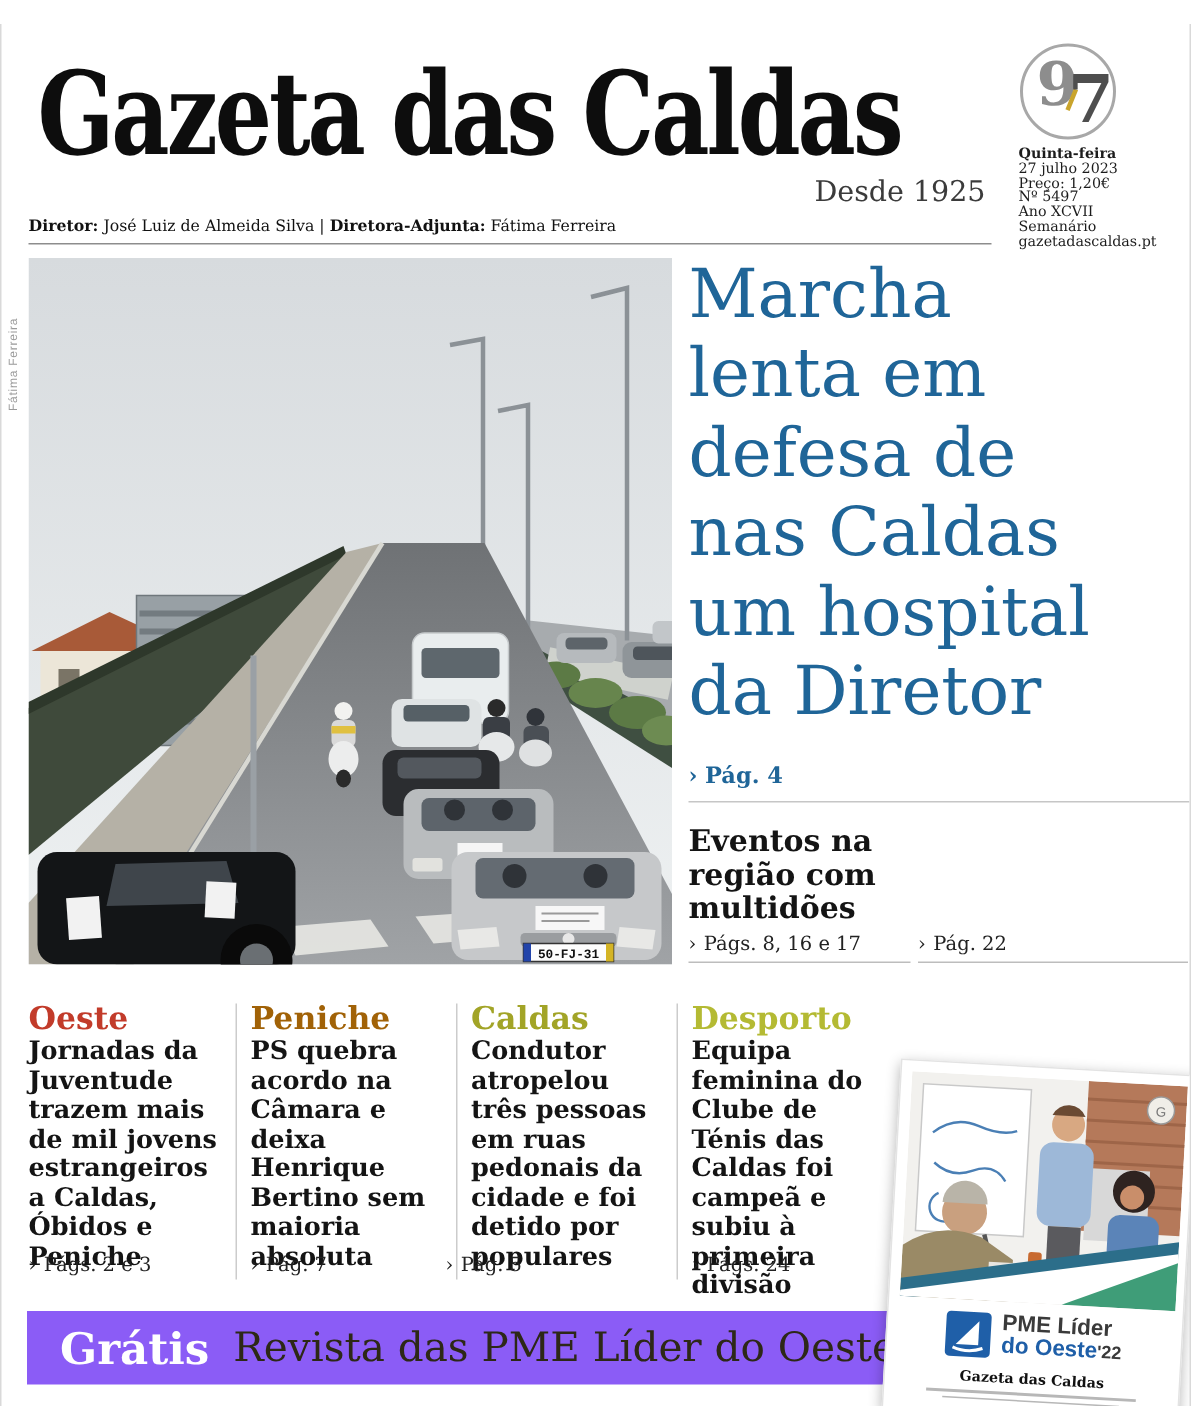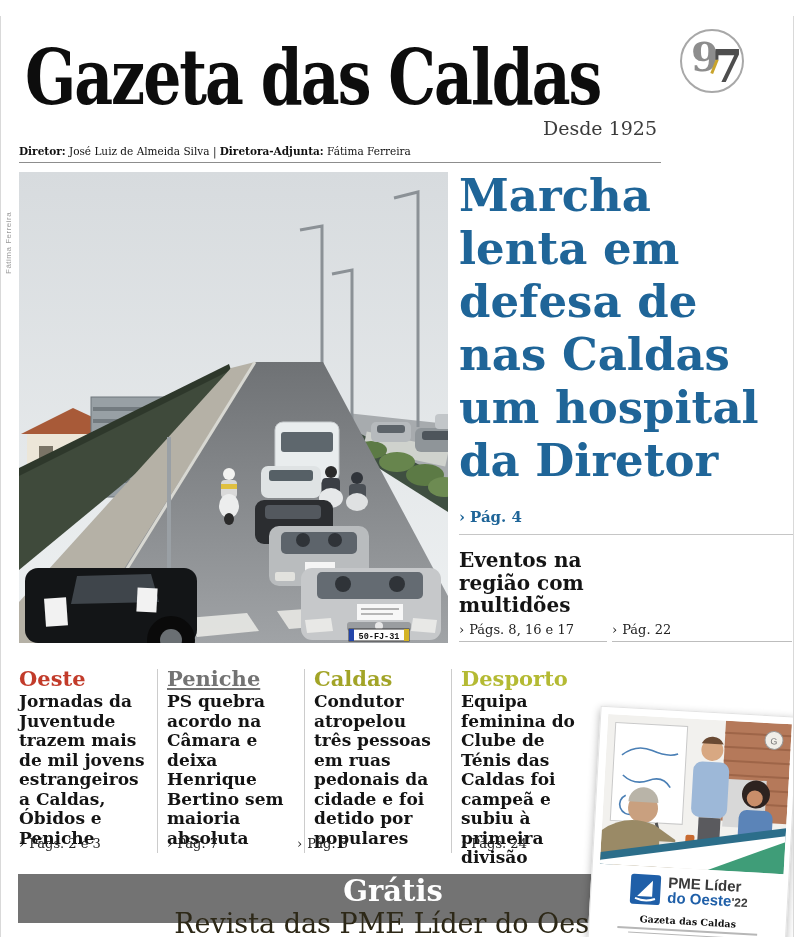--- a/index.html
+++ b/index.html
@@ -37,21 +37,21 @@
   .photo-credit {
     position:absolute; left:3px; top:158px; height:100px;
     writing-mode:vertical-rl; transform:rotate(180deg);
     font-size:8px; color:#9a9a9a; font-family:"Liberation Sans", sans-serif; letter-spacing:.5px;
   }
   .main-photo { position:absolute; left:18px; top:156px; width:429px; height:471px; }
 
   
   .lead-headline {
     position:absolute; left:458px; top:153px; width:336px;
-    font-size:45px; line-height:53px; font-weight:bold; color:#1f6598;
+    font-size:45px; line-height:53px; font-weight:normal; color:#1f6598;
   }
   .lead-ref { position:absolute; left:458px; top:492px; font-size:15px; font-weight:bold; color:#1f6598; }
   .arrow { margin-right:5px; }
   .rule-lead { position:absolute; left:458px; top:518px; width:334px; height:1px; background:#c6c6c6; }
 
   
   .sec-head { position:absolute; top:533px; font-size:20px; line-height:22.5px; font-weight:bold; color:#141414; }
   .sec-a { left:458px; width:150px; }
   .sec-b { left:611px; width:182px; }
   .sec-ref { position:absolute; top:606px; font-size:13px; color:#222; }
@@ -100,20 +100,29 @@
 <div class="page">
 
   <div class="masthead-title">Gazeta das Caldas</div>
 
   <div class="anniv-circle">
     <span class="anniv-9">9</span>
     <span class="anniv-slash"></span>
     <span class="anniv-7">7</span>
   </div>
 
+  <div class="issue-info">
+    <div>Quinta-feira</div>
+    <div>27 julho 2023</div>
+    <div>Preço: 1,20€</div>
+    <div>Nº 5497</div>
+    <div>Ano XCVII</div>
+    <div>Semanário</div>
+    <div>gazetadascaldas.pt</div>
+  </div>
 
   <div class="since">Desde 1925</div>
 
   <div class="staff-line">
     <span class="lbl">Diretor:</span>
     <span>José Luiz de Almeida Silva</span>
     <span>|</span>
     <span class="lbl">Diretora-Adjunta:</span>
     <span>Fátima Ferreira</span>
   </div>
@@ -282,21 +291,21 @@
   <div class="sec-ref" style="left:611px;">
     <span class="arrow">›</span><span>Pág. 22</span>
   </div>
   <div class="sec-rule" style="left:611px; width:180px;"></div>
 
   <div class="col col-1">
     <div class="kicker" style="color: rgb(194, 59, 42);">Oeste</div>
     <div class="col-head">Jornadas da Juventude trazem mais de mil jovens estrangeiros a Caldas, Óbidos e Peniche</div>
   </div>
   <div class="col col-2">
-    <div class="kicker" style="color: #737373; text-decoration: underline;">Peniche</div>
+    <div class="kicker" style="color: #a16207;">Peniche</div>
     <div class="col-head">PS quebra acordo na Câmara e deixa Henrique Bertino sem maioria absoluta</div>
   </div>
   <div class="col col-4">
     <div class="kicker" style="color: rgb(180, 186, 51);">Desporto</div>
     <div class="col-head">Equipa feminina do Clube de Ténis das Caldas foi campeã e subiu à primeira divisão</div>
   </div>
   <div class="col col-3">
     <div class="kicker" style="color: rgb(162, 164, 39);">Caldas</div>
     <div class="col-head">Condutor atropelou três pessoas em ruas pedonais da cidade e foi detido por populares</div>
   </div>
@@ -311,21 +320,21 @@
     <span class="arrow">›</span><span>Pág. 5</span>
   </div>
   <div class="col-ref ref-4">
     <span class="arrow">›</span><span>Págs. 24</span>
   </div>
 
   <div class="vdiv vd-1"></div>
   <div class="vdiv vd-2"></div>
   <div class="vdiv vd-3"></div>
 
-  <div class="banner" style="background-color: #737373; flex-direction: column;">
+  <div class="banner" style="background-color: #8b5cf6;">
     <span class="banner-free">Grátis</span>
     <span class="banner-title">Revista das PME Líder do Oeste</span>
     <span class="banner-pages">
       <span class="arrow">›</span><span>32 páginas</span>
     </span>
   </div>
 
   <div class="magazine">
     <svg width="184" height="150" viewBox="0 0 184 150">
       <rect x="0" y="0" width="184" height="150" fill="#f2f1ee"></rect>

